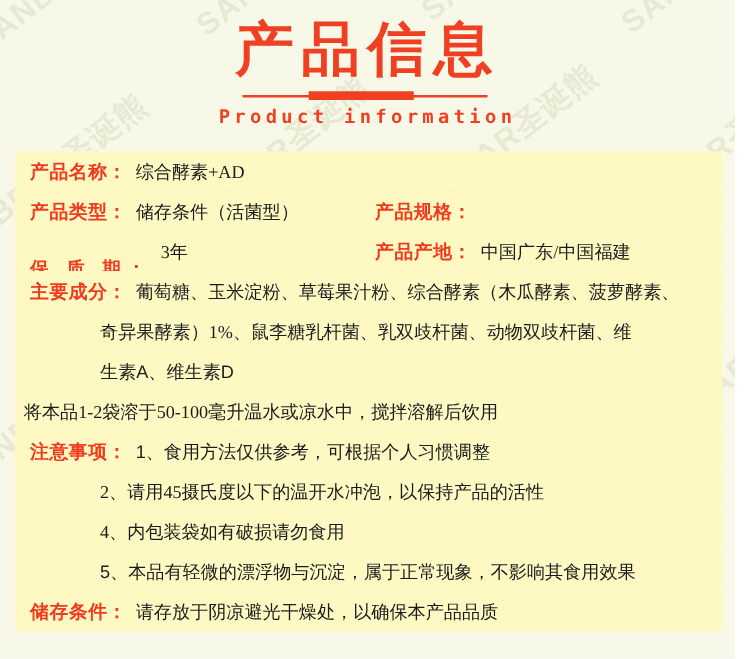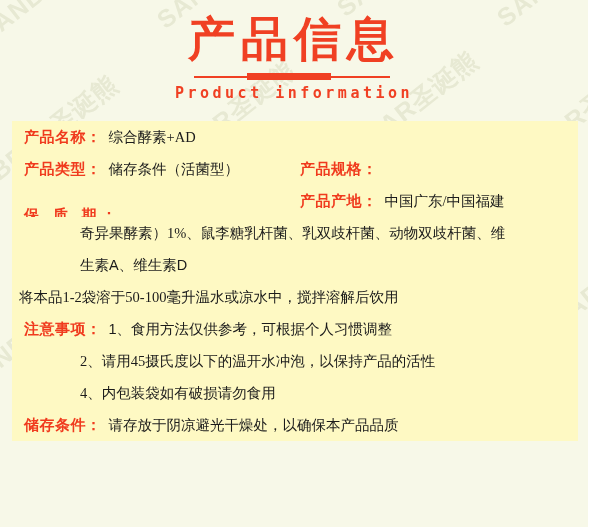--- a/index.html
+++ b/index.html
@@ -222,27 +222,32 @@
           <span class="value">储存条件（活菌型）</span>
         </span>
         <span class="col-right">
           <span class="label"><span>产品规格</span><span class="label-colon">：</span></span>
         </span>
       </div>
 
       <div class="line stripe-a">
         <span class="col-left">
           <span class="label wide"><span>保 质 期</span><span class="label-colon">：</span></span>
+          <span class="value">3年</span>
         </span>
         <span class="col-right">
           <span class="label"><span>产品产地</span><span class="label-colon">：</span></span>
           <span class="value">中国广东/中国福建</span>
         </span>
       </div>
 
+      <div class="line stripe-b">
+        <span class="label"><span>主要成分</span><span class="label-colon">：</span></span>
+        <span class="value">葡萄糖、玉米淀粉、草莓果汁粉、综合酵素（木瓜酵素、菠萝酵素、</span>
+      </div>
 
       <div class="line stripe-a">
         <span class="cont">奇异果酵素）1%、鼠李糖乳杆菌、乳双歧杆菌、动物双歧杆菌、维</span>
       </div>
 
       <div class="line stripe-b">
         <span class="cont">生素A、维生素D</span>
       </div>
 
       <div class="line stripe-a">
@@ -256,20 +261,23 @@
 
       <div class="line stripe-a">
         <span class="cont cont-note">2、请用45摄氏度以下的温开水冲泡，以保持产品的活性</span>
       </div>
 
 
       <div class="line stripe-a">
         <span class="cont cont-note">4、内包装袋如有破损请勿食用</span>
       </div>
 
+      <div class="line stripe-b">
+        <span class="cont cont-note">5、本品有轻微的漂浮物与沉淀，属于正常现象，不影响其食用效果</span>
+      </div>
 
       <div class="line stripe-a">
         <span class="label"><span>储存条件</span><span class="label-colon">：</span></span>
         <span class="value">请存放于阴凉避光干燥处，以确保本产品品质</span>
       </div>
 
     </div>
   </div>
 </div>
 

